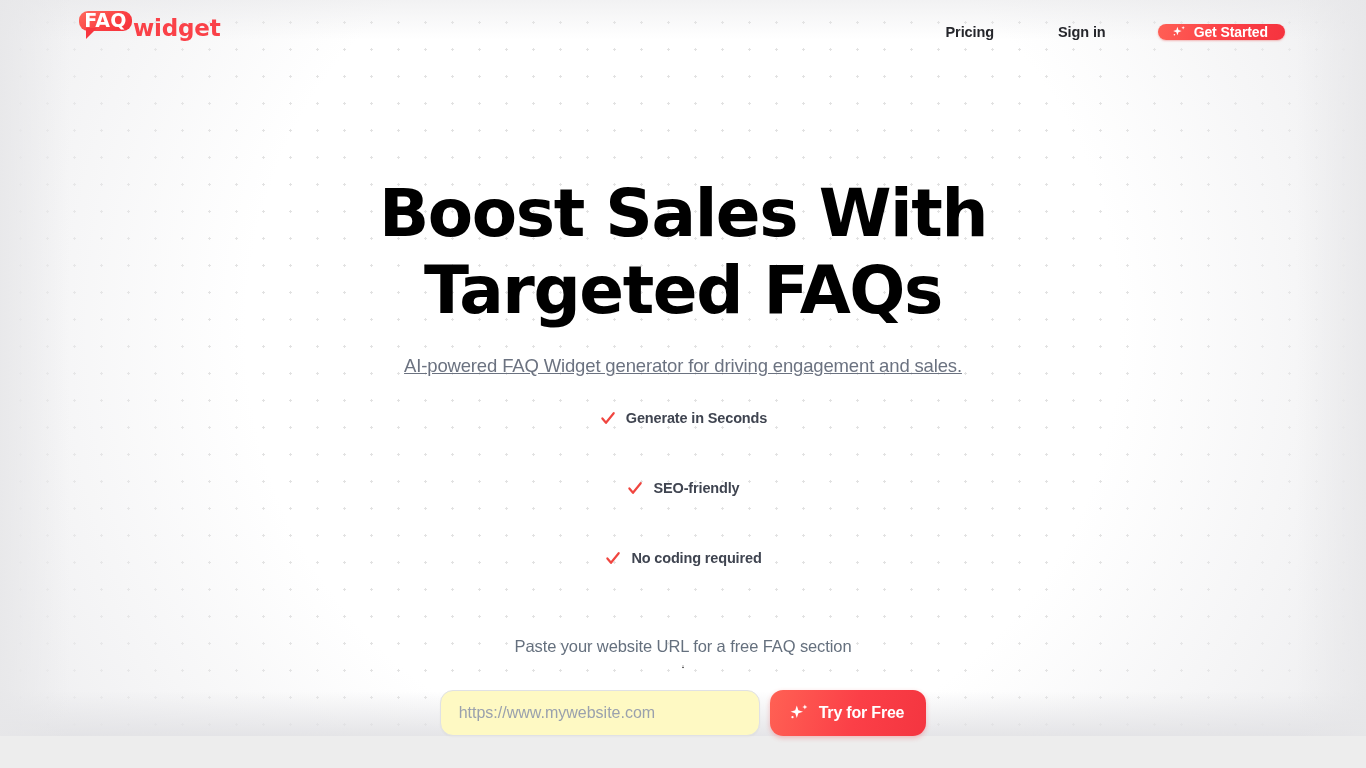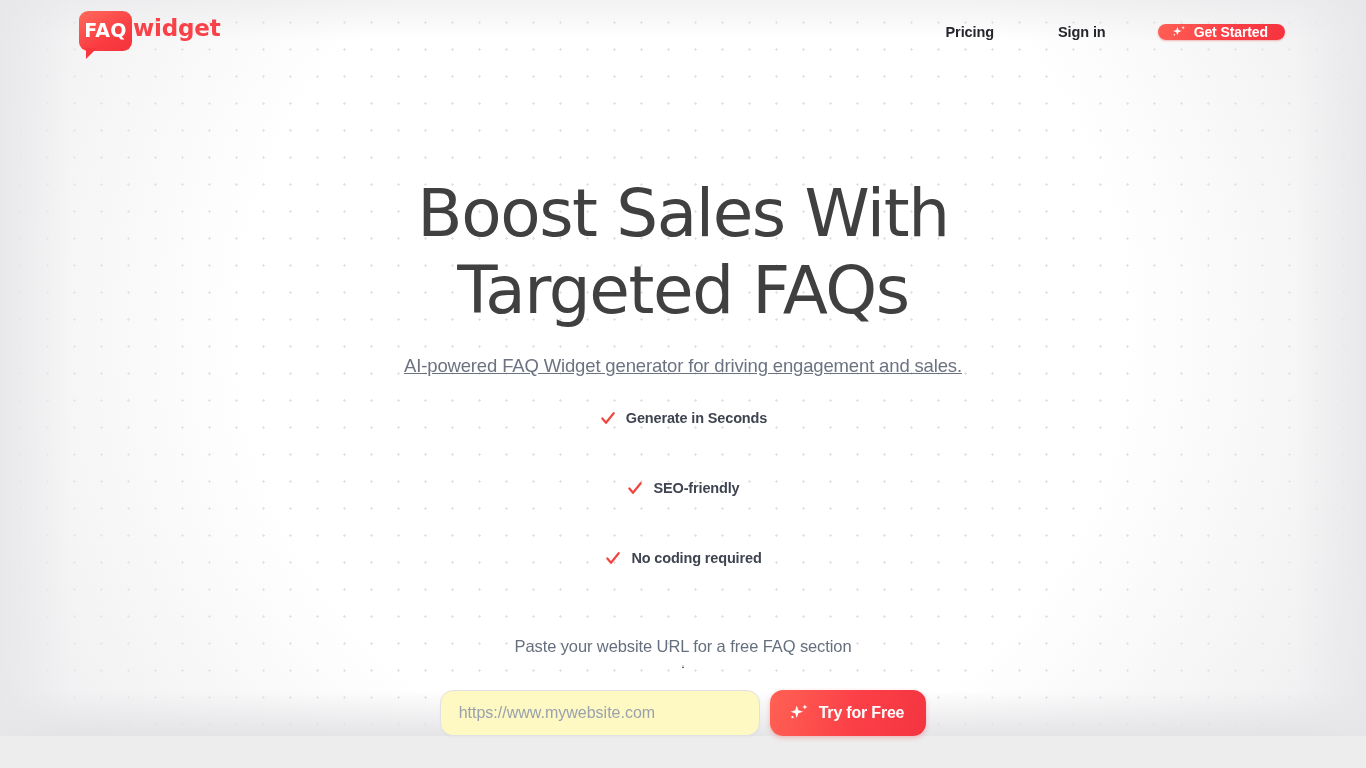--- a/index.html
+++ b/index.html
@@ -53,21 +53,21 @@
   }
 
   
   #logo {
     position:absolute; left:79px; top:11px;
     display:flex; align-items:flex-start;
     text-decoration:none;
   }
   .logo-bubble {
     position:relative;
-    width:53px; height:40px;
+    width:53px; height:20px;
     border-radius:9px;
     background:linear-gradient(150deg,#ff6b5e 0%,#fa3e42 60%,#f5313b 100%);
     display:flex; align-items:center; justify-content:center;
   }
   .logo-bubble::after{
     content:"";
     position:absolute;
     left:7px; bottom:-8px;
     width:0; height:0;
     border-left:0 solid transparent;
@@ -133,24 +133,24 @@
     position:absolute;
     left:0; top:0; width:1366px; height:736px;
     z-index:10;
     display:flex; flex-direction:column; align-items:center;
   }
 
   #headline {
     margin-top:176px;
     width:1000px;
     text-align:center;
-    color:#404040;
+    color:#000000;
     font-family:"DejaVu Sans", sans-serif;
     font-size:66px;
-    font-weight:normal;
+    font-weight:bold;
     line-height:1.16;
     letter-spacing:-1.4px;
   }
   #headline .l2 { display:block; }
 
   #subheadline {
     margin-top:26px;
     color:#6b7280;
     font-size:18.5px;
     font-weight:400;

